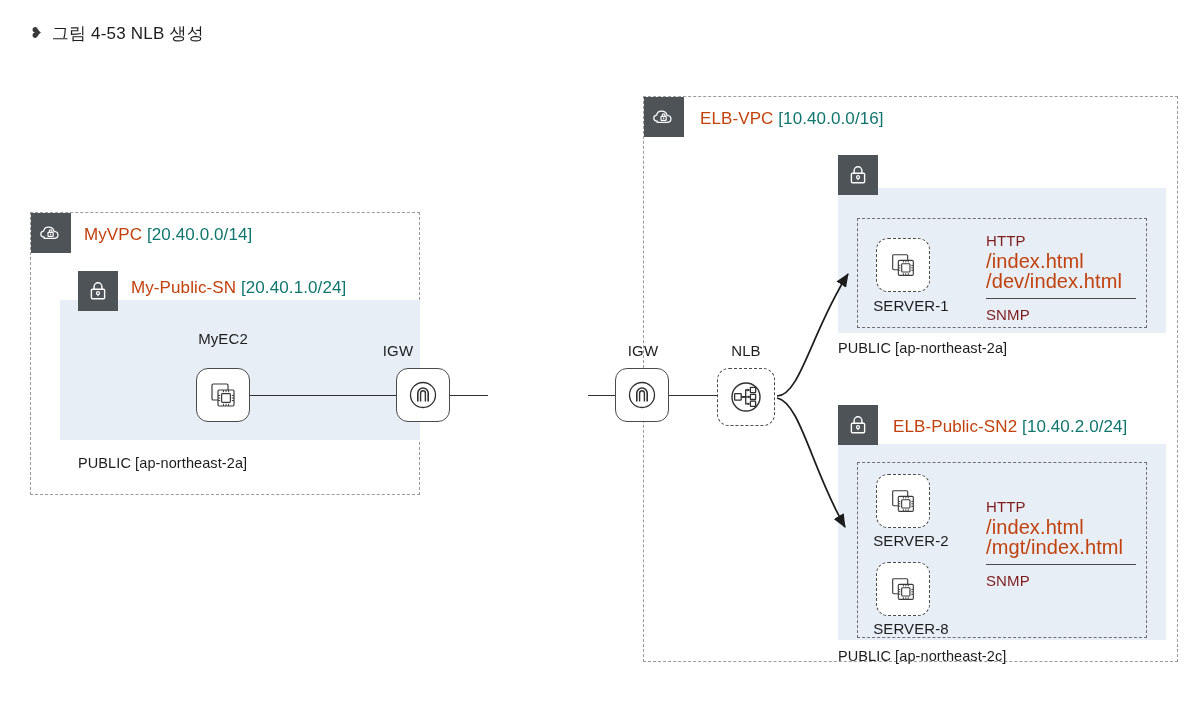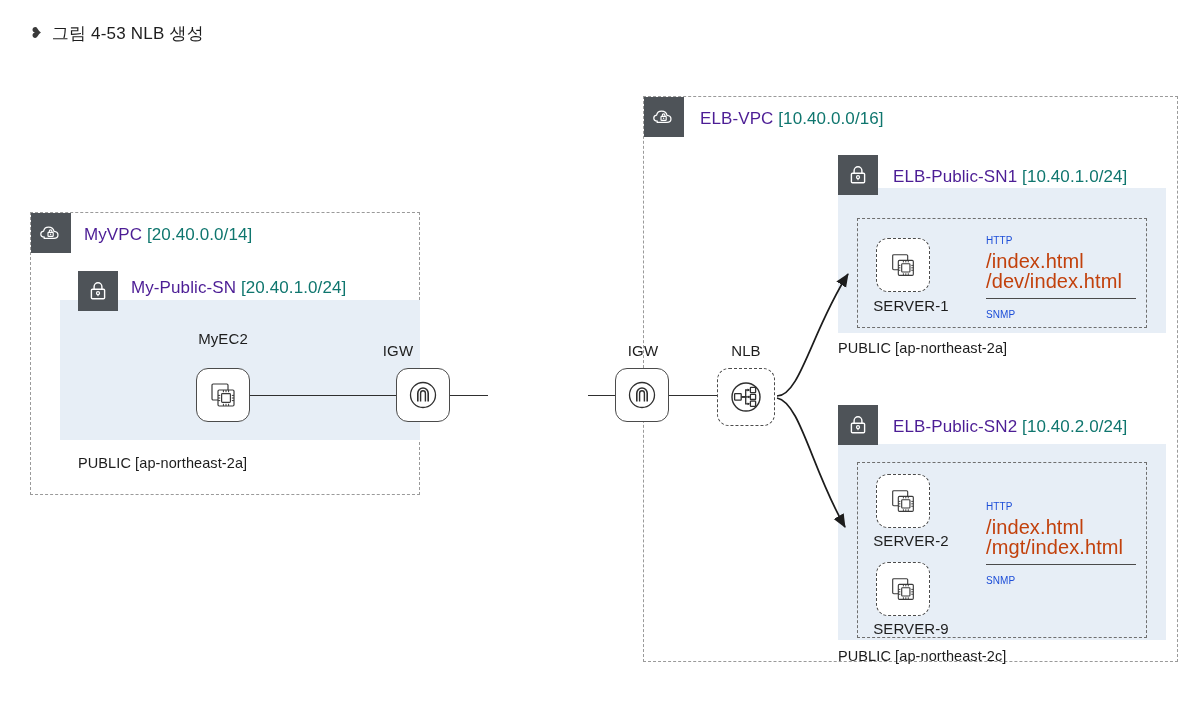--- a/index.html
+++ b/index.html
@@ -58,21 +58,21 @@
   .badge svg { display: block; }
 
   
   .hdr-label {
     position: absolute;
     font-size: 17px;
     white-space: nowrap;
     color: #18181a;
     letter-spacing: .1px;
   }
-  .hdr-label .nm { color: #4c1d95; }
+  .hdr-label .nm { color: #c2410c; }
   .hdr-label .cidr { color: #0f766e; }
 
   .az-label {
     position: absolute;
     font-size: 14.5px;
     color: #1d1d1d;
     white-space: nowrap;
     letter-spacing: .1px;
   }
 
@@ -93,22 +93,22 @@
     border-radius: 12px;
     background: #ffffff;
     display: flex; align-items: center; justify-content: center;
   }
   .node-icon.dashed { border-style: dashed; }
   .node-icon svg { display: block; }
 
   
   .svc-block { position: absolute; }
   .svc-proto {
-    font-size: 10px;
-    color: #1d4ed8;
+    font-size: 15px;
+    color: #7f1d1d;
     line-height: 20px;
     white-space: nowrap;
     letter-spacing: .1px;
   }
   .svc-path {
     font-size: 20px;
     color: #c2410c;
     line-height: 20px;
     white-space: nowrap;
     letter-spacing: .1px;
@@ -225,24 +225,20 @@
   <div class="subnet-tint" style="left:838px; top:188px; width:328px; height:145px;"></div>
 
   <div class="badge" style="left:838px; top:155px;">
     <svg width="24" height="24" viewBox="0 0 24 24">
       <rect x="5.4" y="10.2" width="13.2" height="9.6" rx="1.1" fill="none" stroke="#ffffff" stroke-width="1.4"></rect>
       <path d="M8.1 10.2V7.7a3.9 3.9 0 0 1 7.8 0v2.5" fill="none" stroke="#ffffff" stroke-width="1.4"></path>
       <circle cx="12" cy="14.2" r="1.5" fill="none" stroke="#ffffff" stroke-width="1.2"></circle>
       <rect x="11.45" y="14.8" width="1.1" height="2.4" fill="#ffffff"></rect>
     </svg>
   </div>
-  <div class="hdr-label" style="left:893px; top:167px;">
-    <span class="nm">ELB-Public-SN1</span>
-    <span class="cidr">[10.40.1.0/24]</span>
-  </div>
 
   <div class="group-dashed" style="left:857px; top:218px; width:290px; height:110px;"></div>
 
   <div class="node-icon dashed" style="left:876px; top:238px;">
     <svg width="30" height="30" viewBox="0 0 32 32">
       <rect x="5" y="5" width="16" height="16" rx="1.2" fill="none" stroke="#3a3a3a" stroke-width="1.2"></rect>
       <rect x="11" y="11" width="16" height="16" rx="1.2" fill="#ffffff" stroke="#3a3a3a" stroke-width="1.2"></rect>
       <rect x="14.6" y="14.6" width="8.8" height="8.8" rx="0.8" fill="none" stroke="#3a3a3a" stroke-width="1.2"></rect>
       <g stroke="#3a3a3a" stroke-width="1">
         <line x1="16.4" y1="11" x2="16.4" y2="13.2"></line>
@@ -326,21 +322,21 @@
           <line x1="21.6" y1="24.8" x2="21.6" y2="27"></line>
         <line x1="11" y1="16.4" x2="13.2" y2="16.4"></line>
           <line x1="11" y1="19" x2="13.2" y2="19"></line>
           <line x1="11" y1="21.6" x2="13.2" y2="21.6"></line>
         <line x1="24.8" y1="16.4" x2="27" y2="16.4"></line>
           <line x1="24.8" y1="19" x2="27" y2="19"></line>
           <line x1="24.8" y1="21.6" x2="27" y2="21.6"></line>
       </g>
     </svg>
   </div>
-  <div class="node-label" style="left:861px; top:620px; width:100px;">SERVER-9</div>
+  <div class="node-label" style="left:861px; top:620px; width:100px;">SERVER-8</div>
 
   <div class="svc-block" style="left:986px; top:497px; width:150px;">
     <div class="svc-proto">HTTP</div>
     <div class="svc-path">/index.html</div>
     <div class="svc-path">/mgt/index.html</div>
     <div class="svc-rule"></div>
     <div class="svc-proto">SNMP</div>
   </div>
 
   <div class="az-label" style="left:838px; top:648px;">PUBLIC [ap-northeast-2c]</div>

